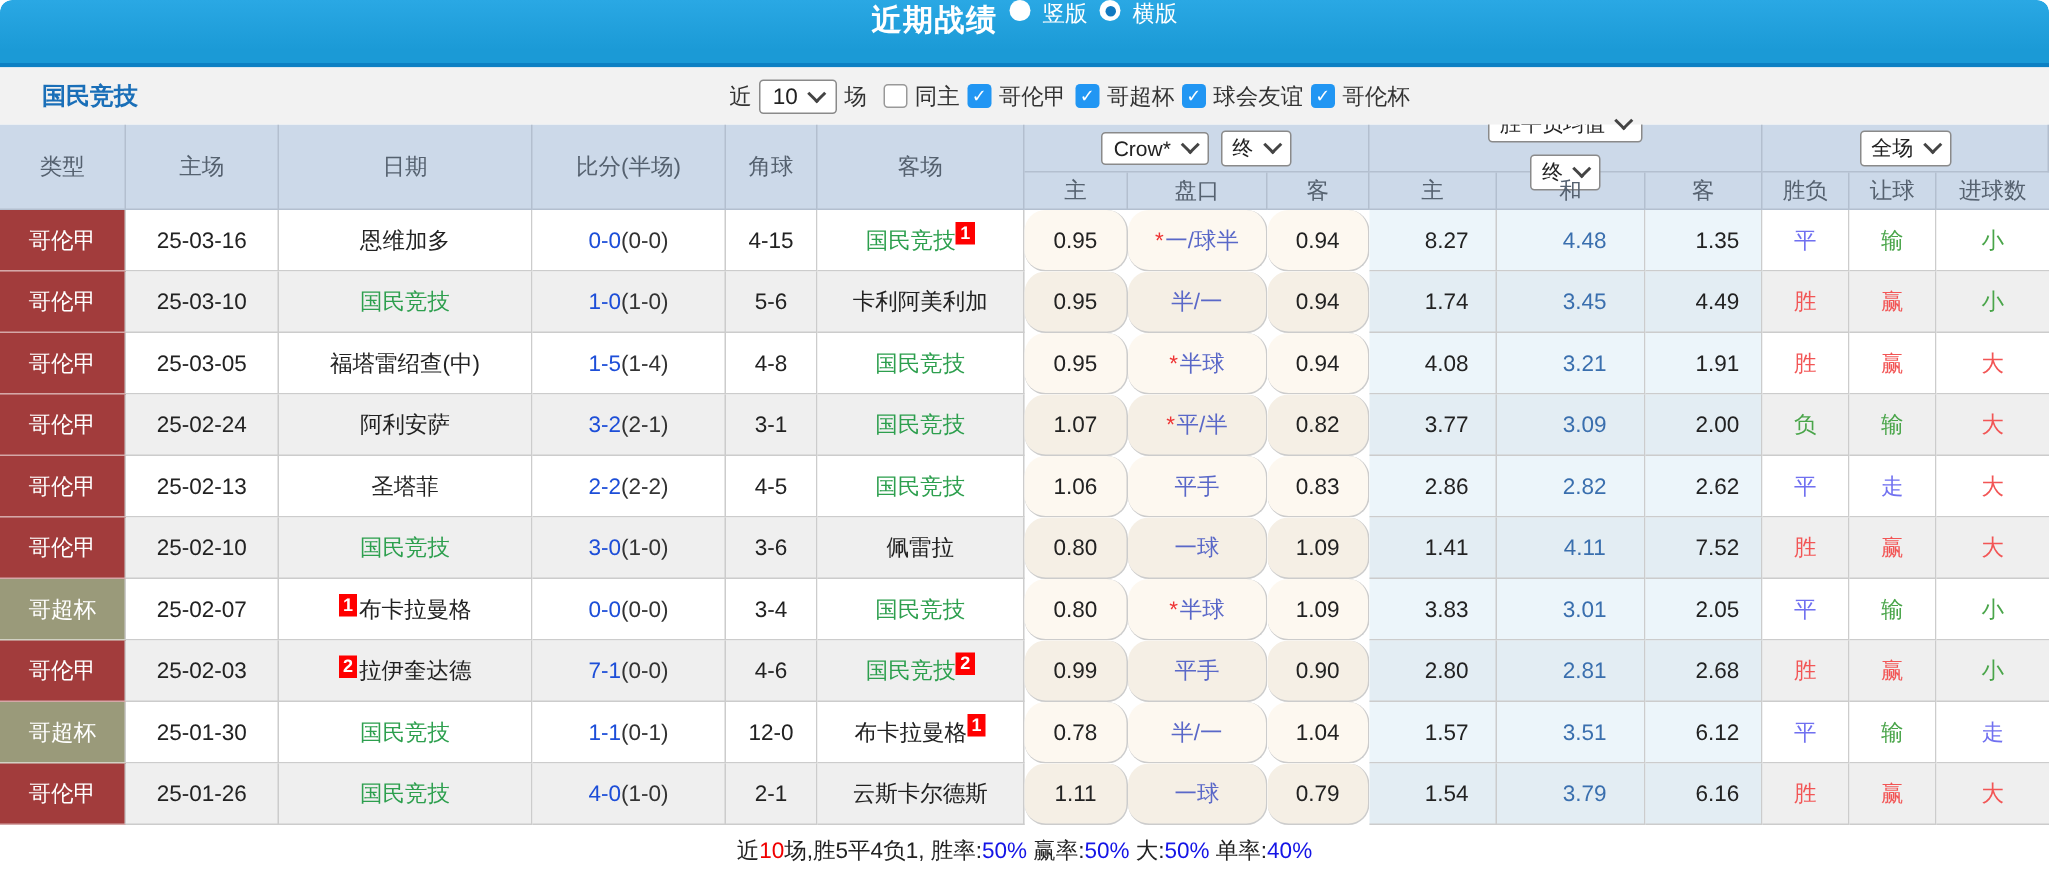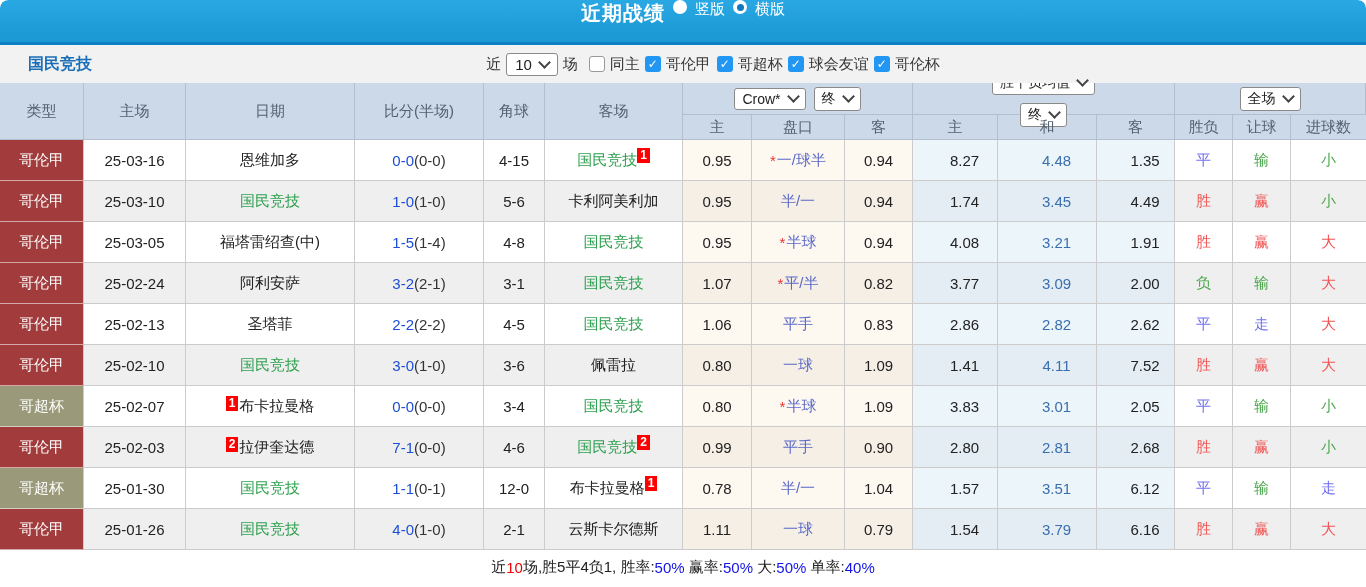--- a/index.html
+++ b/index.html
@@ -42,21 +42,21 @@
         border-right:1px solid #b3bfcf; border-bottom:1px solid #b3bfcf; }
   .th:nth-child(6) { }
   .th.span2 { grid-row:1 / 3; }
   .th.selgroup { gap:8px; }
   .hsel { padding:2px 7px; font-size:14px; }
 
   .row { height:41px; font-size:15px; }
   .cell { display:flex; align-items:center; justify-content:center;
           border-right:1px solid #ccc; border-bottom:1px solid #ccc; color:#222; background:#fff; }
   .row.even .cell { background:#efefef; }
-  .row .cell.cream  { background:#fdf8f0; }
+  .row .cell.cream  { background:#fdf8f0;border-radius:14px; }
   .row.even .cell.cream { background:#f5efe5; }
   .row .cell.lblue  { background:#ecf5fa;padding-left:19px; }
   .row.even .cell.lblue { background:#e3edf3; }
   .cell:last-child, .th:last-child { border-right:none; }
   .cell.type { color:#fff; border-bottom:1px solid rgba(255,255,255,.55); }
   .cell.type.badge-red   { background:#a23c3c; }
   .cell.type.badge-olive { background:#9a9a7a; }
   .row.even .cell.type.badge-red { background:#a23c3c; }
 
   .green-team { color:#2d9f4e; }

